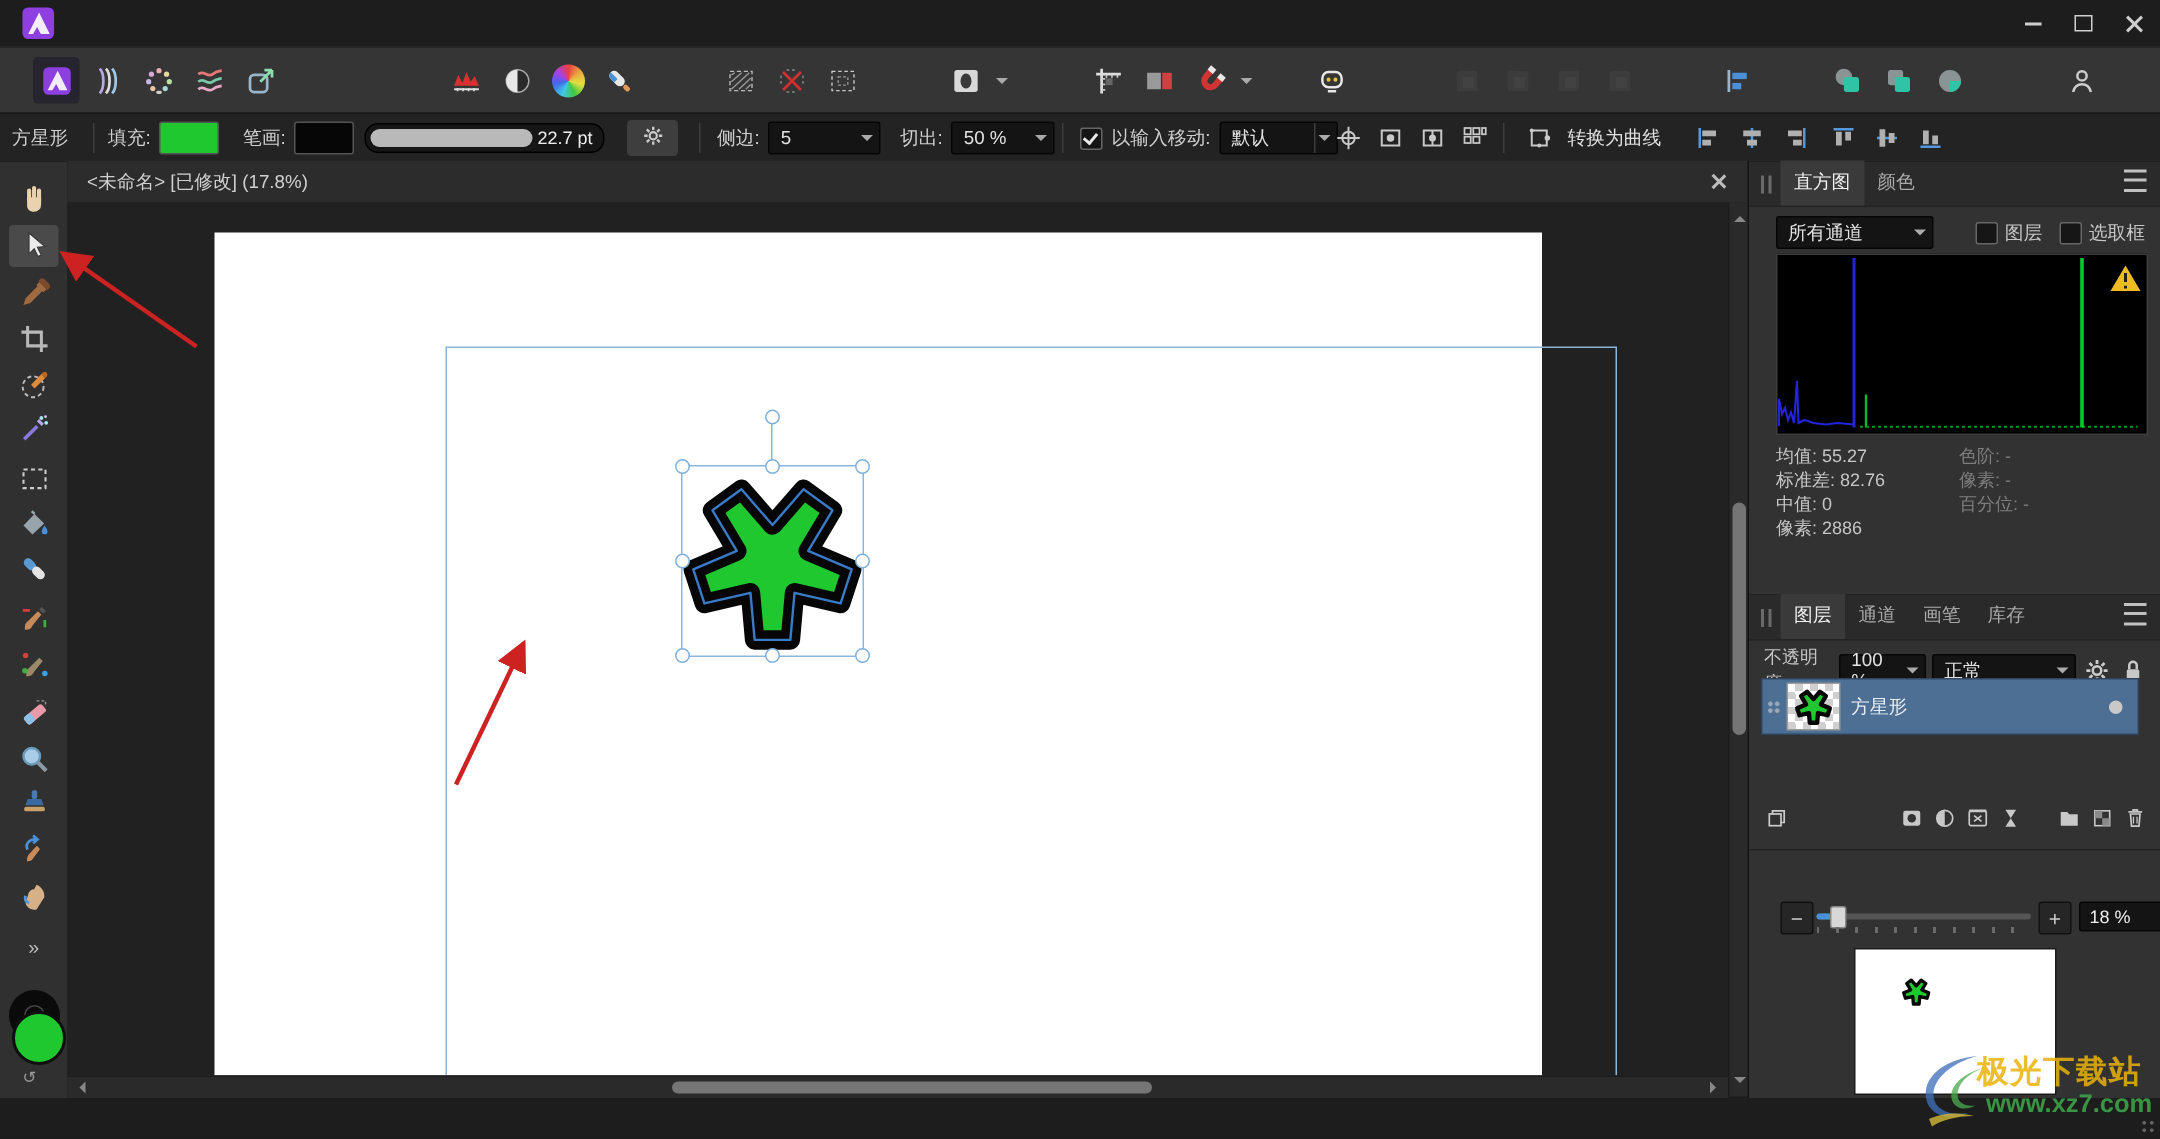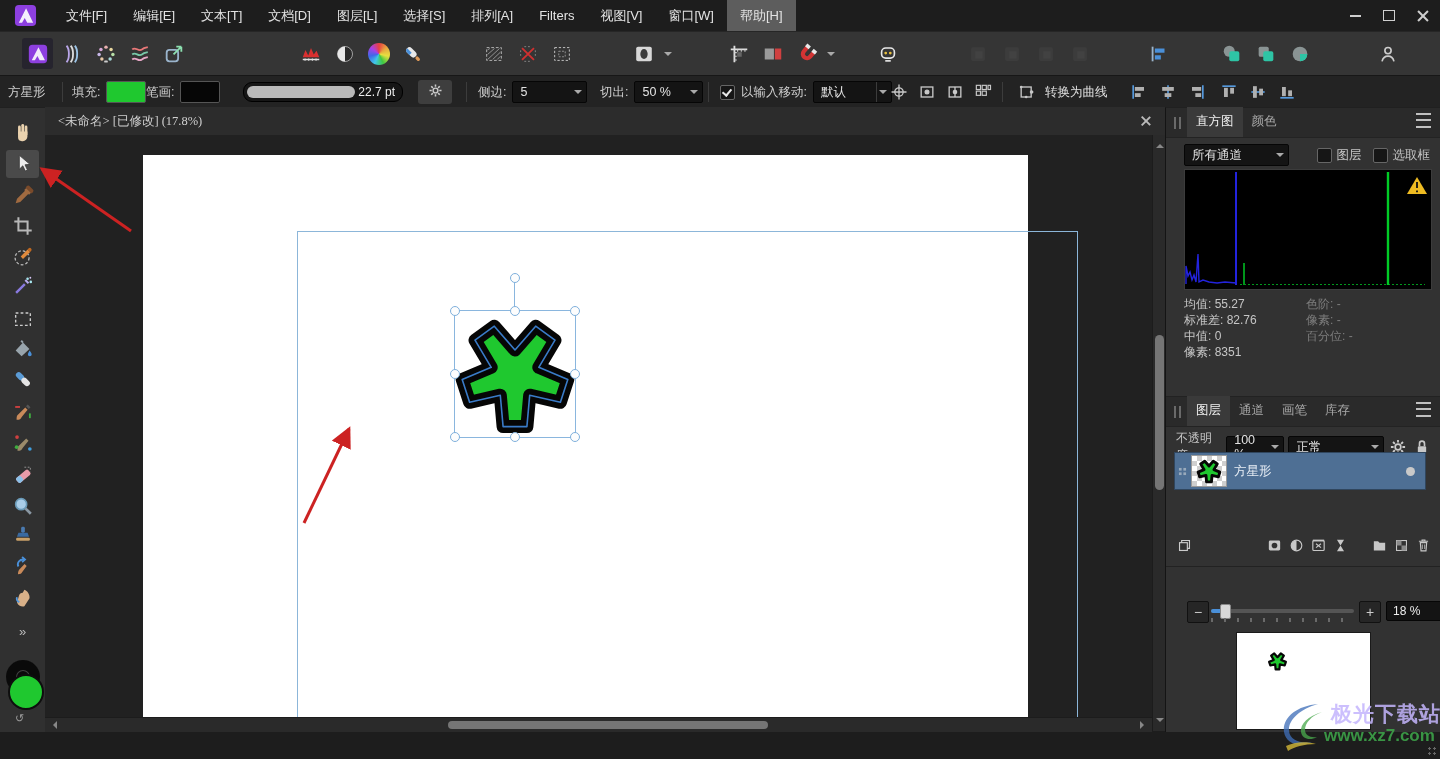--- a/index.html
+++ b/index.html
@@ -47,21 +47,21 @@
   .tool{position:absolute;left:6px;width:33px;height:28px;border-radius:3px;display:flex;align-items:center;justify-content:center;}
   .tool svg{width:22px;height:22px;}
   .tool.sel{background:#4a4a4a;}
   #more-tools{position:absolute;left:0;width:45px;text-align:center;color:#bbb;font-size:13px;}
   #swatch-well{position:absolute;left:3px;width:42px;height:66px;}
   #stroke-swatch{position:absolute;left:3px;top:0;width:34px;height:34px;border-radius:50%;background:#0a0a0a;box-shadow:inset 0 0 0 10px #0a0a0a, inset 0 0 0 11px #444;}
   #fill-swatch-big{position:absolute;left:5px;top:14px;width:32px;height:32px;border-radius:50%;border:2px solid #0e0e0e;}
   #swap-arrow{position:absolute;left:12px;top:52px;color:#999;font-size:11px;}
   
   #doc-area{position:absolute;left:45px;top:107px;width:1120px;height:624px;background:#202020;}
-  #doc-tabbar{position:absolute;left:0;top:0;width:1120px;height:28px;background:#2c2c2c;border-bottom:1px solid #1b1b1b;display:flex;align-items:center;font-family:Liberation Serif, serif;}
+  #doc-tabbar{position:absolute;left:0;top:0;width:1120px;height:28px;background:#2c2c2c;border-bottom:1px solid #1b1b1b;display:flex;align-items:center;}
   #doc-tab-title{padding-left:13px;color:#cfcfcf;font-size:12.5px;}
   #doc-close{margin-left:auto;margin-right:14px;position:relative;width:10px;height:10px;}
   #doc-close:before,#doc-close:after{content:"";position:absolute;left:4px;top:-1px;width:1.6px;height:12px;background:#bbb;}
   #doc-close:before{transform:rotate(45deg);} #doc-close:after{transform:rotate(-45deg);}
   #viewport{position:absolute;left:0;top:28px;width:1107px;height:582px;background:#212121;overflow:hidden;}
   #canvas-white{position:absolute;left:98px;top:20px;width:885px;height:600px;background:#fff;}
   #page-border{position:absolute;left:154px;top:76px;width:779px;height:540px;border:1px solid #8cb6d9;}
   #star-svg{position:absolute;left:312px;top:156px;width:120px;height:126px;overflow:visible;}
   #sel-box{position:absolute;left:311px;top:155px;width:120px;height:126px;border:1px solid #8ab6de;}
   .handle{position:absolute;width:8px;height:8px;border:1.4px solid #7fb0dc;border-radius:50%;background:#fdfdfd;}
@@ -113,48 +113,35 @@
   #nav-preview{position:absolute;left:71px;top:66px;width:133px;height:96px;background:#fff;box-shadow:0 0 0 1px #1a1a1a;}
   #nav-preview svg{position:absolute;left:31px;top:18px;width:19px;height:20px;}
   
   #statusbar{position:absolute;left:0;top:731px;width:1440px;height:28px;background:#2a2a2a;border-top:1px solid #1a1a1a;
      display:flex;align-items:center;padding-left:48px;box-sizing:border-box;font-size:12.5px;color:#bdbdbd;}
   #statusbar b{color:#fff;font-weight:bold;}
   #grip-corner{position:absolute;right:3px;bottom:3px;width:10px;height:10px;opacity:.6;
     background:radial-gradient(circle,#999 1px,transparent 1.2px) 0 0/5px 5px;}
   
   #watermark{position:absolute;left:1278px;top:698px;width:160px;height:56px;z-index:70;opacity:.85;pointer-events:none;}
-  #wm-text1{position:absolute;left:53px;top:2px;font-size:21px;font-weight:bold;color:#c4b5fd;letter-spacing:1px;white-space:nowrap;}
+  #wm-text1{position:absolute;left:40px;top:2px;font-size:21px;font-weight:bold;color:#eab308;letter-spacing:1px;white-space:nowrap;}
   #wm-text2{position:absolute;left:46px;top:28px;font-size:17px;font-weight:bold;color:#3fa94b;white-space:nowrap;}
   #arrows-overlay{position:absolute;left:0;top:0;width:1440px;height:759px;z-index:60;pointer-events:none;}
   .vr{width:1px;height:20px;background:#3c3c3c;}
 </style>
 </head>
 <body>
 
 <div id="app">
 
   <div id="menubar">
     <svg id="app-logo" viewBox="0 0 24 24">
       <rect x="1" y="1" width="22" height="22" rx="4" fill="#8d3fe0"></rect>
       <path d="M12.6 4.5 L20 19.5 H13.8 L11.2 14.6 L8.4 19.5 H5 Z" fill="#f4eefc"></path>
     </svg>
-    <nav id="menu-items">
-        <div class="menu-item">文件[F]</div>
-        <div class="menu-item">编辑[E]</div>
-        <div class="menu-item">文本[T]</div>
-        <div class="menu-item">文档[D]</div>
-        <div class="menu-item">图层[L]</div>
-        <div class="menu-item">选择[S]</div>
-        <div class="menu-item">排列[A]</div>
-        <div class="menu-item">Filters</div>
-        <div class="menu-item">视图[V]</div>
-        <div class="menu-item">窗口[W]</div>
-        <div class="menu-item active">帮助[H]</div>
-      </nav>
     <div id="win-controls">
       <div class="winbtn">
           <span class="glyph-min"></span>
         </div>
       <div class="winbtn">
           <span class="glyph-max"></span>
         </div>
       <div class="winbtn">
           <span class="glyph-close"></span>
         </div>
@@ -414,21 +401,21 @@
     <div class="cx" style="left:8px">
         <span>方星形</span>
       </div>
     <div class="cx" style="left:62px">
         <span class="vr"></span>
       </div>
     <div class="cx" style="left:72px">
       <span>填充:</span>
       <span class="swatch" id="fill-swatch" style="background: rgb(31, 200, 47);"></span>
     </div>
-    <div class="cx" style="left:146px">
+    <div class="cx" style="left:162px">
       <span>笔画:</span>
       <span class="swatch" id="stroke-swatch-ctx" style="background:#060606"></span>
     </div>
     <div class="cx" style="left:243px">
       <span class="slider-pill">
         <span class="slider-fill"></span>
         <span class="slider-val">22.7 pt</span>
       </span>
     </div>
     <div class="cx" style="left:418px">
@@ -754,21 +741,21 @@
           <line x1="55" y1="114.5" x2="240" y2="114.5" stroke="#00991c" stroke-width="1.2" stroke-dasharray="2 2"></line>
           <line x1="203" y1="2" x2="203" y2="115" stroke="#00cc26" stroke-width="2.4"></line>
           <path d="M232 7 L242 24 L222 24 Z" fill="#eebb22"></path>
           <path d="M232 12v6 M232 20.5v1.8" stroke="#262014" stroke-width="2"></path>
         </svg>
       </div>
       <div id="stats-left" class="stat-l" style="top:188px">
           <div>均值: 55.27</div>
           <div>标准差: 82.76</div>
           <div>中值: 0</div>
-          <div>像素: 8351</div>
+          <div>像素: 2886</div>
         </div>
       <div id="stats-right" class="stat-r" style="top:188px">
           <div>色阶: -</div>
           <div>像素: -</div>
           <div>百分位: -</div>
         </div>
     </div>
 
     <div id="p-layers" style="position:absolute;left:0;top:288px;width:275px;height:170px;border-top:1px solid #222;">
       <div class="panel-tabs" id="layers-tabs">

